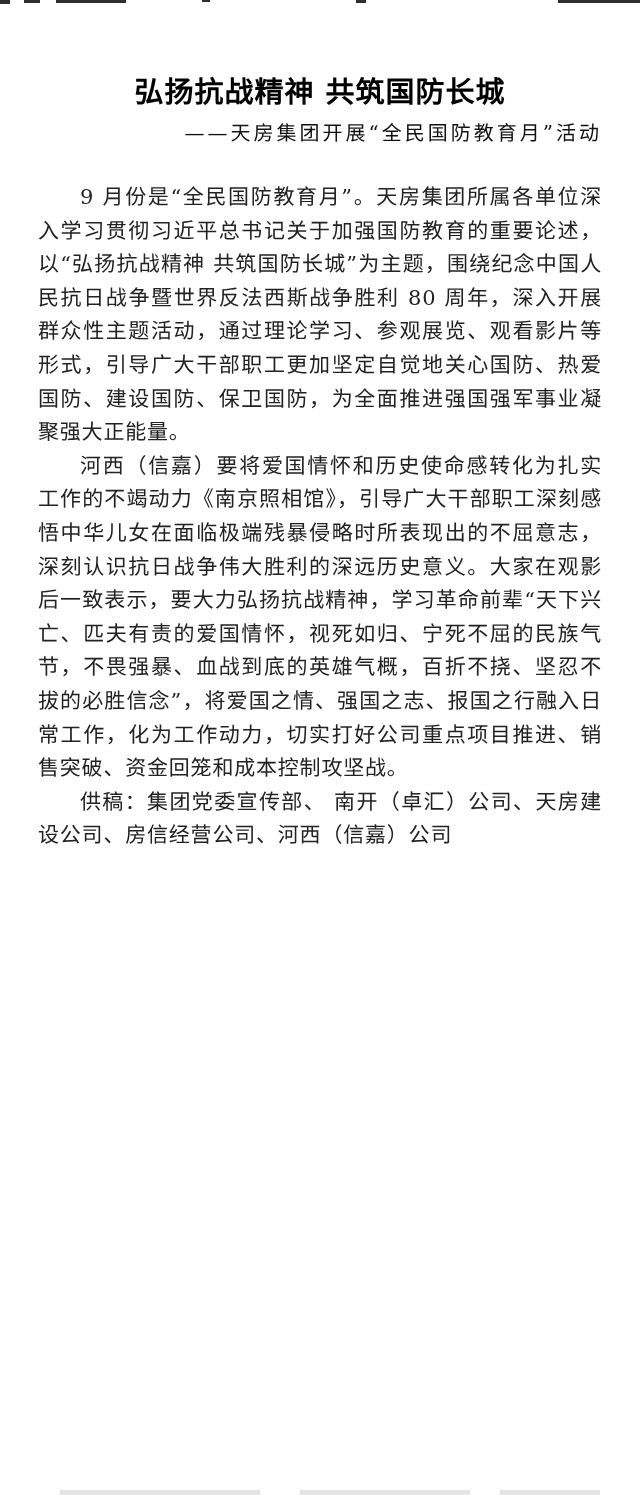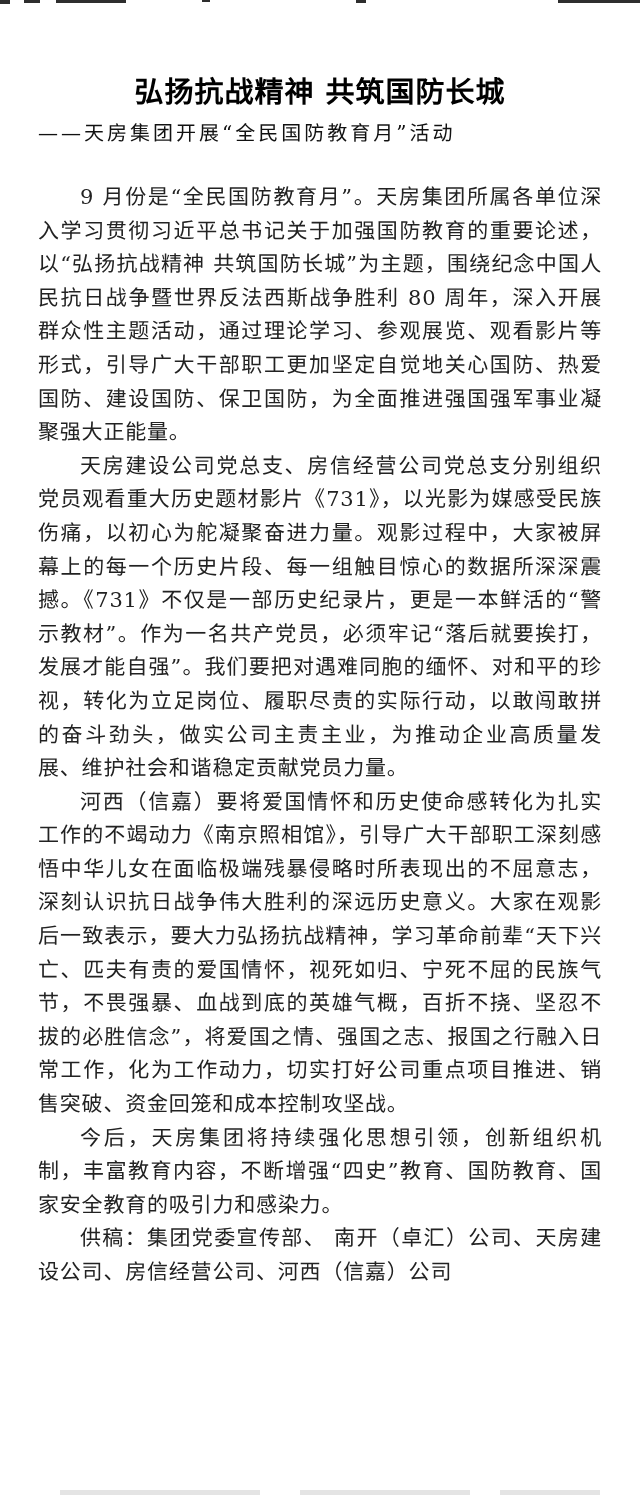--- a/index.html
+++ b/index.html
@@ -45,21 +45,21 @@
     margin: 0;
     text-align: center;
     font-size: 29px;
     font-weight: bold;
     color: #000000;
     line-height: 40px;
     letter-spacing: 1px;
   }
   h2.doc-subtitle {
     margin: 6px 0 0 0;
-    text-align: left;
+    text-align: right;
     font-size: 20px;
     font-weight: normal;
     color: #111111;
     line-height: 30px;
     letter-spacing: 3px;
   }
   .doc-body {
     margin-top: 33px;
   }
   .doc-body p {
@@ -87,23 +87,21 @@
     <span class="a5"></span>
     <span class="a6"></span>
   </div>
 
   <h1 class="doc-title">弘扬抗战精神 共筑国防长城</h1>
 
   <h2 class="doc-subtitle">——天房集团开展“全民国防教育月”活动</h2>
 
   <div class="doc-body">
     <p>9 月份是“全民国防教育月”。天房集团所属各单位深入学习贯彻习近平总书记关于加强国防教育的重要论述，以“弘扬抗战精神 共筑国防长城”为主题，围绕纪念中国人民抗日战争暨世界反法西斯战争胜利 80 周年，深入开展群众性主题活动，通过理论学习、参观展览、观看影片等形式，引导广大干部职工更加坚定自觉地关心国防、热爱国防、建设国防、保卫国防，为全面推进强国强军事业凝聚强大正能量。</p>
-    <p>天房建设公司党总支、房信经营公司党总支分别组织党员观看重大历史题材影片《731》，以光影为媒感受民族伤痛，以初心为舵凝聚奋进力量。观影过程中，大家被屏幕上的每一个历史片段、每一组触目惊心的数据所深深震撼。《731》不仅是一部历史纪录片，更是一本鲜活的“警示教材”。作为一名共产党员，必须牢记“落后就要挨打，发展才能自强”。我们要把对遇难同胞的缅怀、对和平的珍视，转化为立足岗位、履职尽责的实际行动，以敢闯敢拼的奋斗劲头，做实公司主责主业，为推动企业高质量发展、维护社会和谐稳定贡献党员力量。</p>
     <p>河西（信嘉）要将爱国情怀和历史使命感转化为扎实工作的不竭动力《南京照相馆》，引导广大干部职工深刻感悟中华儿女在面临极端残暴侵略时所表现出的不屈意志，深刻认识抗日战争伟大胜利的深远历史意义。大家在观影后一致表示，要大力弘扬抗战精神，学习革命前辈“天下兴亡、匹夫有责的爱国情怀，视死如归、宁死不屈的民族气节，不畏强暴、血战到底的英雄气概，百折不挠、坚忍不拔的必胜信念”，将爱国之情、强国之志、报国之行融入日常工作，化为工作动力，切实打好公司重点项目推进、销售突破、资金回笼和成本控制攻坚战。</p>
-    <p>今后，天房集团将持续强化思想引领，创新组织机制，丰富教育内容，不断增强“四史”教育、国防教育、国家安全教育的吸引力和感染力。</p>
     <p class="byline">供稿：集团党委宣传部、 南开（卓汇）公司、天房建设公司、房信经营公司、河西（信嘉）公司</p>
   </div>
 
   <div class="artifact-bottom">
     <span class="b1"></span>
     <span class="b2"></span>
     <span class="b3"></span>
   </div>
 
 </div>

